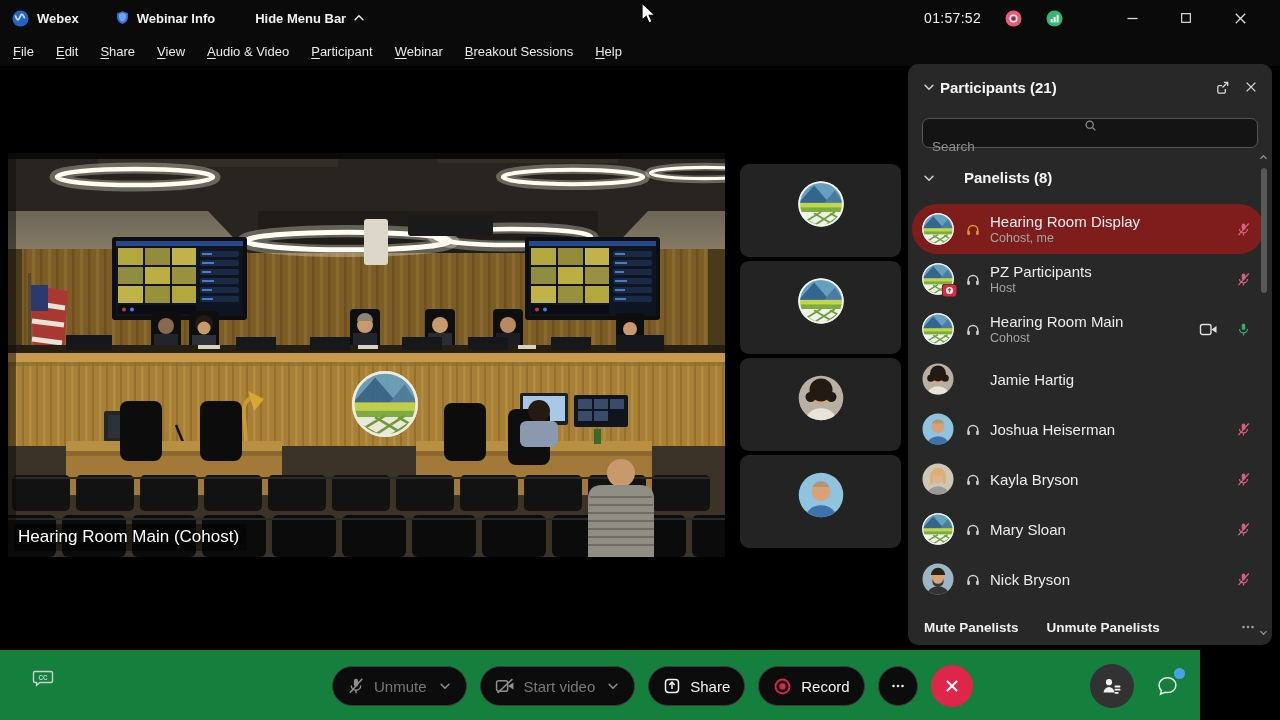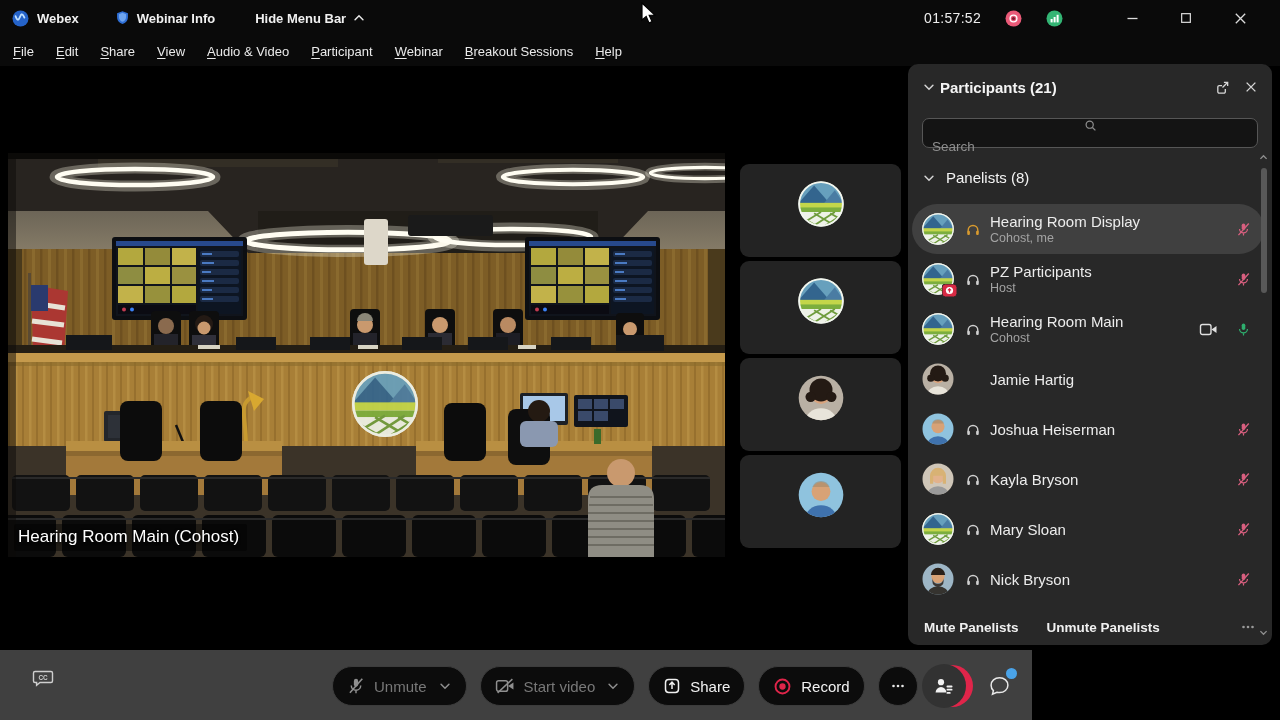--- a/index.html
+++ b/index.html
@@ -43,42 +43,42 @@
   #pp-header{position:absolute;left:0;top:0;width:100%;height:46px;display:flex;align-items:center;padding:0 14px;}
   #pp-title{font-size:15px;font-weight:bold;color:#f4f4f4;margin-left:4px;flex:1;}
   #pp-header .icon{color:#d6d6d6;}
   #pp-header .hdr-btn{margin-left:14px;}
   #pp-search{position:absolute;left:14px;top:54px;width:336px;height:30px;background:#141414;
     border:1px solid #565656;border-radius:7px;display:flex;align-items:center;padding:0 9px;gap:7px;flex-direction:column;}
   #pp-search input{background:transparent;border:none;outline:none;color:#e8e8e8;font-size:13.5px;width:100%;
     font-family:"Liberation Sans","DejaVu Sans",sans-serif;}
   #pp-search input::placeholder{color:#8f8f8f;}
   #pp-section{position:absolute;left:14px;top:105px;display:flex;align-items:center;gap:10px;color:#d6d6d6;}
-  #pp-section-label{font-size:15px;font-weight:normal;color:#f4f4f4;}
+  #pp-section-label{font-size:15px;font-weight:bold;color:#f4f4f4;margin-left:18px;}
   #pp-rows{position:absolute;left:4px;top:140px;width:352px;}
   .prow{position:relative;height:50px;display:flex;align-items:center;padding:0 12px 0 10px;border-radius:25px;}
-  .prow.selected{background:#404040;justify-content:flex-end;}
+  .prow.selected{background:#7f1d1d;justify-content:flex-end;}
   .prow .av{flex:0 0 auto;}
   .prow .hs-col{width:18px;margin-left:10px;flex:0 0 auto;color:#cfcfcf;}
   .prow .hs-col.orange{color:var(--headset-orange);}
   .prow-names{flex:1;margin-left:8px;overflow:hidden;}
   .prow-name{font-size:15px;color:#ececec;white-space:nowrap;}
   .prow-role{font-size:12.5px;color:#a3a3a3;margin-top:1px;}
   .prow .cam-col{width:24px;color:#e0e0e0;flex:0 0 auto;margin-right:14px;}
   .prow .mic-col{width:18px;flex:0 0 auto;}
   .mic-muted{color:var(--mic-muted);} .mic-active{color:var(--mic-active);}
   #pp-footer{position:absolute;left:0;bottom:10px;width:100%;display:flex;align-items:center;padding:0 16px;}
   .pp-footer-btn{font-size:13.5px;font-weight:bold;color:#f0f0f0;margin-right:28px;cursor:default;}
   #pp-footer-more{margin-left:auto;color:#9a9a9a;}
   #pp-scrollbar{position:absolute;right:4px;top:96px;width:8px;height:470px;}
   #pp-scroll-thumb{position:absolute;left:1px;top:8px;width:6px;height:125px;background:#585858;border-radius:3px;}
   .pp-scroll-chev{position:absolute;left:-2px;color:#8f8f8f;}
 
   
-  #control-bar{position:absolute;left:0;top:650px;width:1032px;height:70px;background:#404040;}
+  #control-bar{position:absolute;left:0;top:650px;width:1200px;height:70px;background:#15803d;}
   #cc-btn{position:absolute;left:32px;top:18px;color:#cfcfcf;}
   #ctrl-center{position:absolute;left:332px;top:15px;display:flex;align-items:center;gap:13px;}
   .pill{height:40px;border:1.5px solid #3c3c3c;border-radius:20px;background:#0c0c0c;
     display:flex;align-items:center;padding:0 14px;gap:9px;}
   .pill .lbl{font-size:15px;color:#f2f2f2;}
   .pill.dim .lbl{color:#787878;}
   .pill .icon{color:#f0f0f0;} .pill.dim .icon{color:#8f8f8f;}
   .pill .chev{color:#9a9a9a;margin-left:2px;}
   .round-btn{width:40px;height:40px;border-radius:50%;border:1.5px solid #3c3c3c;background:#0c0c0c;
     display:flex;align-items:center;justify-content:center;color:#e8e8e8;}

